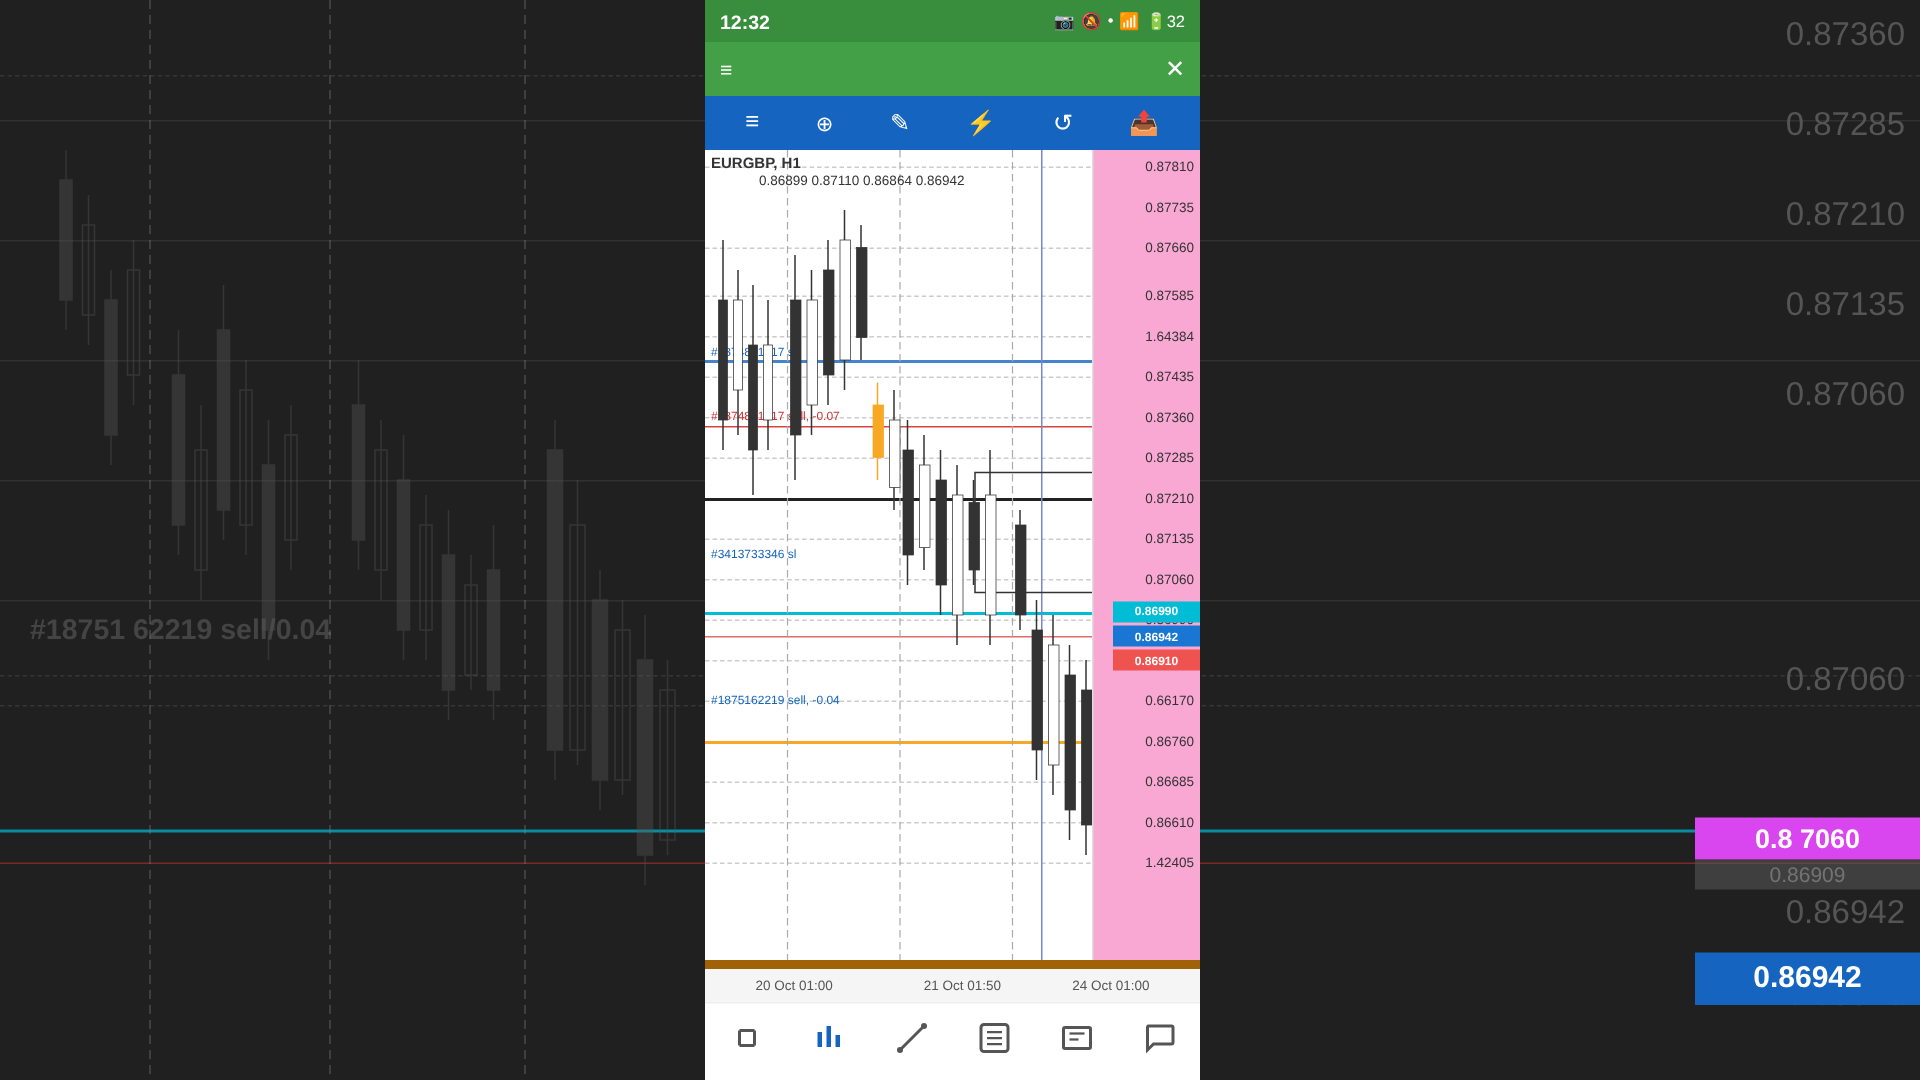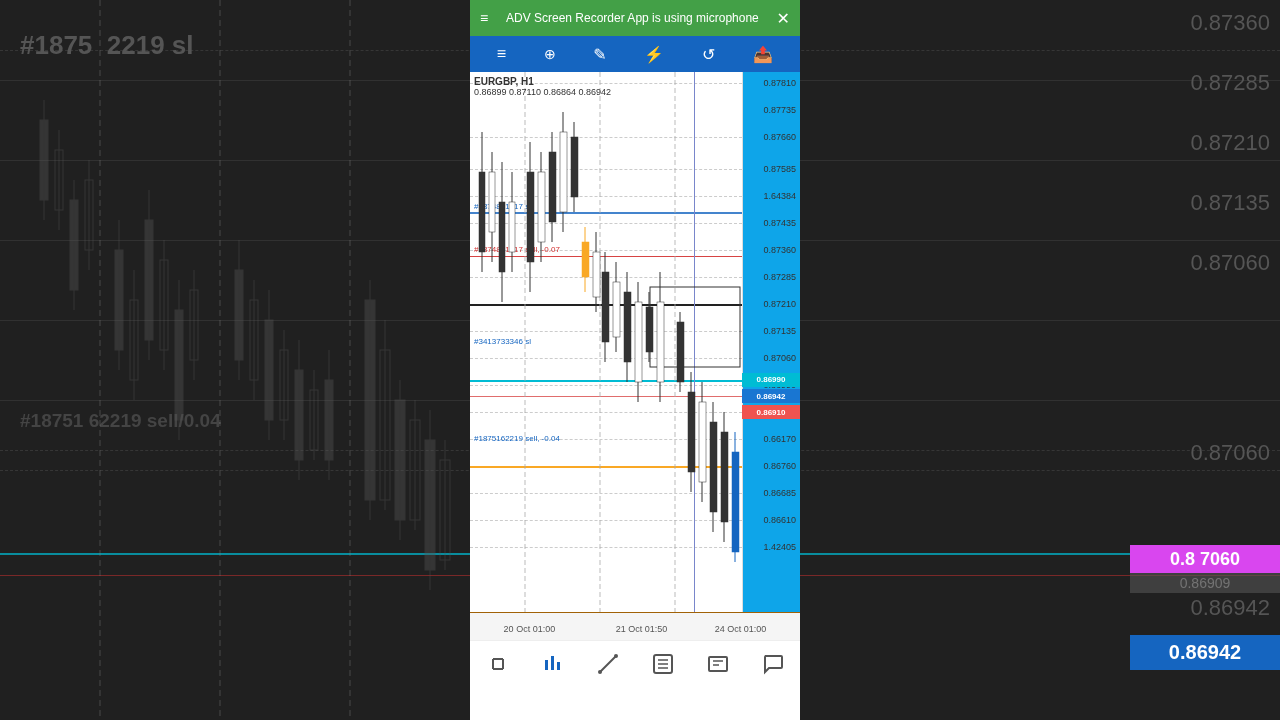--- a/index.html
+++ b/index.html
@@ -239,30 +239,31 @@
 
     .chart-pair {
       font-size: 10px;
       font-weight: bold;
       color: #333;
     }
 
     .chart-ohlc {
       font-size: 9px;
       color: #333;
+      margin-left: 32px;
     }
 
     
     .price-scale {
       position: absolute;
       right: 0;
       top: 0;
-      width: 58px;
+      width: 72px;
       height: 100%;
-      background: #0ea5e9;
+      background: #f9a8d4;
       border-left: 1px solid #ddd;
       margin-left: 16px;
     }
 
     .price-label {
       position: absolute;
       right: 4px;
       font-size: 9px;
       color: #333;
       transform: translateY(-50%);
@@ -353,21 +354,21 @@
       color: white;
       font-size: 8px;
       font-weight: bold;
     }
 
     
     .time-axis {
       width: 100%;
       height: 28px;
       background: #f5f5f5;
-      border-top: 1px solid #a16207;
+      border-top: 6px solid #a16207;
       display: flex;
       align-items: center;
       position: relative;
     }
 
     .time-label {
       position: absolute;
       font-size: 9px;
       color: #555;
       transform: translateX(-50%);
@@ -406,21 +407,20 @@
   <div class="bg-hline" style="top:320px;"></div>
   <div class="bg-hline" style="top:400px;"></div>
   <div class="bg-dashed-hline" style="top:50px;"></div>
   <div class="bg-dashed-hline" style="top:450px;"></div>
   <div class="bg-dashed-hline" style="top:470px;"></div>
 
   <div class="bg-cyan-line"></div>
   <div class="bg-red-line"></div>
 
   <div class="bg-left-labels">
-    <div class="bg-left-label" style="top:30px; font-size:26px; color:#555;">#1875&nbsp;&nbsp;2219 sl</div>
     <div class="bg-left-label" style="top:410px; font-size:19px; color:#444;">#18751 62219 sell/0.04</div>
 
     <svg width="460" height="720" style="position:absolute;top:0;left:0;opacity:0.4;">
 
       <line x1="80" y1="0" x2="80" y2="720" stroke="#888" stroke-width="1" stroke-dasharray="6,4"></line>
       <line x1="200" y1="0" x2="200" y2="720" stroke="#888" stroke-width="1" stroke-dasharray="6,4"></line>
       <line x1="330" y1="0" x2="330" y2="720" stroke="#888" stroke-width="1" stroke-dasharray="6,4"></line>
 
       <rect x="20" y="120" width="8" height="80" fill="#555" stroke="#555"></rect>
       <line x1="24" y1="100" x2="24" y2="220" stroke="#555" stroke-width="1"></line>
@@ -483,24 +483,33 @@
     <div class="bg-right-label" style="top:650px;">0.86910</div>
   </div>
 
   <div class="bg-cyan-box">0.8 7060</div>
   <div style="position:absolute;right:0;top:573px;width:150px;height:20px;background:#555;opacity:0.6;display:flex;align-items:center;justify-content:center;color:#aaa;font-size:14px;">0.86909</div>
   <div class="bg-blue-box">0.86942</div>
 </div>
 
 <div class="phone-container">
 
+  <div class="status-bar">
+    <span class="status-time">12:32</span>
+    <div class="status-icons">
+      <span>📷</span>
+      <span>🔕</span>
+      <span>•</span>
+      <span>📶</span>
+      <span>🔋32</span>
+    </div>
+  </div>
 
   <div class="notification-bar">
     <span style="font-size:14px;">≡</span>
-    <span class="notif-text">ADV Screen Recorder App is using microphone</span>
     <span class="notif-close">✕</span>
   </div>
 
   <div class="chart-toolbar">
     <span class="toolbar-btn">≡</span>
     <span class="toolbar-btn" style="font-size:14px;">⊕</span>
     <span class="toolbar-btn">✎</span>
     <span class="toolbar-btn">⚡</span>
     <span class="toolbar-btn">↺</span>
     <span class="toolbar-btn">📤</span>

